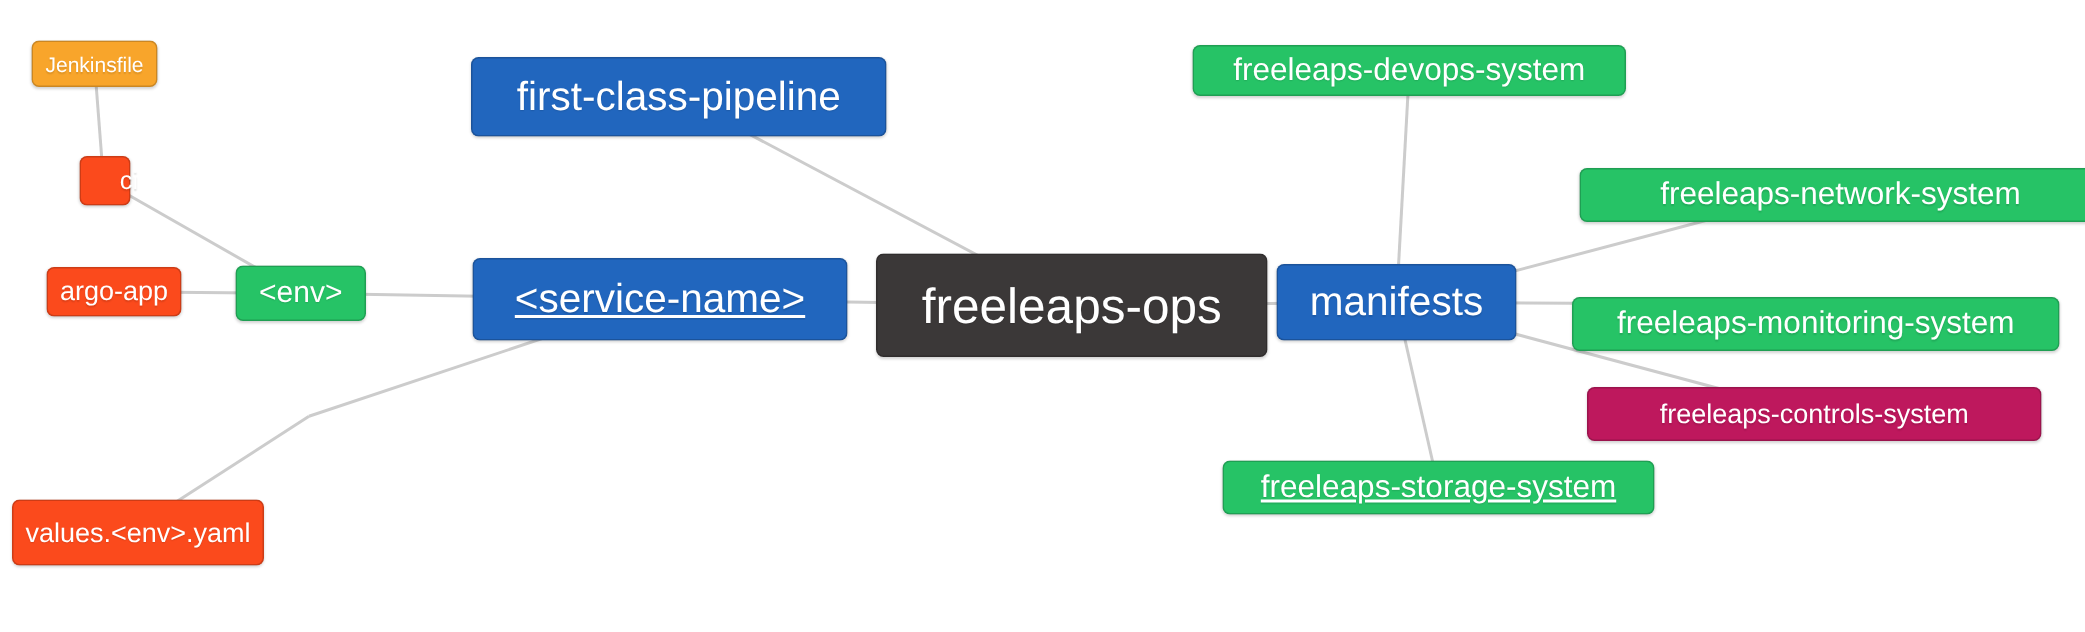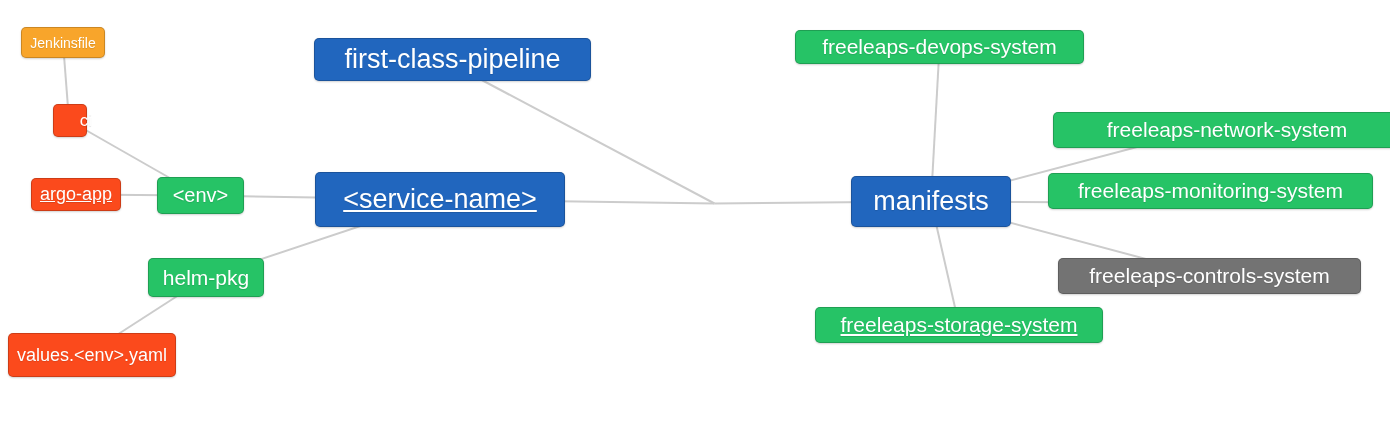--- a/index.html
+++ b/index.html
@@ -53,27 +53,27 @@
       <line x1="92" y1="351" x2="206" y2="277.5" stroke="#cccccc" stroke-width="2"></line>
       <line x1="452.5" y1="64.5" x2="714.5" y2="203.5" stroke="#cccccc" stroke-width="2"></line>
       <line x1="440" y1="199.5" x2="714.5" y2="203.5" stroke="#cccccc" stroke-width="2"></line>
       <line x1="714.5" y1="203.5" x2="931" y2="201.5" stroke="#cccccc" stroke-width="2"></line>
       <line x1="931" y1="201.5" x2="939.5" y2="47" stroke="#cccccc" stroke-width="2"></line>
       <line x1="931" y1="201.5" x2="1201.5" y2="130" stroke="#cccccc" stroke-width="2"></line>
       <line x1="931" y1="201.5" x2="1210.5" y2="203" stroke="#cccccc" stroke-width="2"></line>
       <line x1="931" y1="201.5" x2="1209.5" y2="276" stroke="#cccccc" stroke-width="2"></line>
       <line x1="931" y1="201.5" x2="959" y2="325" stroke="#cccccc" stroke-width="2"></line>
     </svg>
-    <div class="node" style="left: 314px; top: 38px; width: 277px; height: 43px; font-size: 27px; background: rgb(33, 102, 190);">first-class-pipeline</div>
+<div class="node" style="left: 584px; top: 169px; width: 261px; height: 69px; font-size: 33px; background: rgb(59, 56, 56);">freeleaps-ops</div>
+    <div class="node" style="left: 314px; top: 38px; width: 277px; height: 53px; font-size: 27px; background: rgb(33, 102, 190);">first-class-pipeline</div>
     <div class="node" style="left: 315px; top: 172px; width: 250px; height: 55px; font-size: 27px; background: rgb(33, 102, 190); text-decoration: underline;">&lt;service-name&gt;</div>
     <div class="node" style="left: 851px; top: 176px; width: 160px; height: 51px; font-size: 27px; background: rgb(33, 102, 190);">manifests</div>
     <div class="node" style="left: 157px; top: 177px; width: 87px; height: 37px; font-size: 20px; background: rgb(38, 195, 102);">&lt;env&gt;</div>
-    <div class="node" style="left: 148px; top: 258px; width: 116px; height: 39px; font-size: 21px; background: rgb(38, 195, 102);">helm-pkg</div>
     <div class="node" style="left: 53px; top: 104px; width: 32px; height: 33px; font-size: 17px; background: rgb(251, 74, 28); padding-left: 32px;">ci</div>
-    <div class="node" style="left: 31px; top: 178px; width: 90px; height: 33px; font-size: 18px; background: rgb(251, 74, 28); text-decoration: underline;">argo-app</div>
+    <div class="node" style="left: 31px; top: 178px; width: 90px; height: 33px; font-size: 18px; background: rgb(251, 74, 28);">argo-app</div>
     <div class="node" style="left: 8px; top: 333px; width: 168px; height: 44px; font-size: 18px; background: rgb(251, 74, 28);">values.&lt;env&gt;.yaml</div>
     <div class="node" style="left: 21px; top: 27px; width: 84px; height: 31px; font-size: 14px; background: rgb(248, 165, 43); text-align: right;">Jenkinsfile</div>
     <div class="node" style="left: 795px; top: 30px; width: 289px; height: 34px; font-size: 21px; background: rgb(38, 195, 102);">freeleaps-devops-system</div>
     <div class="node" style="left: 1053px; top: 112px; width: 348px; height: 36px; font-size: 21px; background: rgb(38, 195, 102);">freeleaps-network-system</div>
-    <div class="node" style="left: 1048px; top: 173px; width: 325px; height: 36px; font-size: 21px; background: rgb(38, 195, 102);">freeleaps-monitoring-system</div>
-    <div class="node" style="left: 1058px; top: 258px; width: 303px; height: 36px; font-size: 21px; background: #737373; text-align: center;">freeleaps-controls-system</div>
+    <div class="node" style="left: 1048px; top: 198px; width: 325px; height: 36px; font-size: 21px; background: rgb(38, 195, 102);">freeleaps-monitoring-system</div>
+    <div class="node" style="left: 1058px; top: 258px; width: 303px; height: 36px; font-size: 18px; background: #be185d; text-align: center;">freeleaps-controls-system</div>
     <div class="node" style="left: 815px; top: 307px; width: 288px; height: 36px; font-size: 21px; background: rgb(38, 195, 102); text-decoration: underline;">freeleaps-storage-system</div>
   </div>
 
 </body></html>

